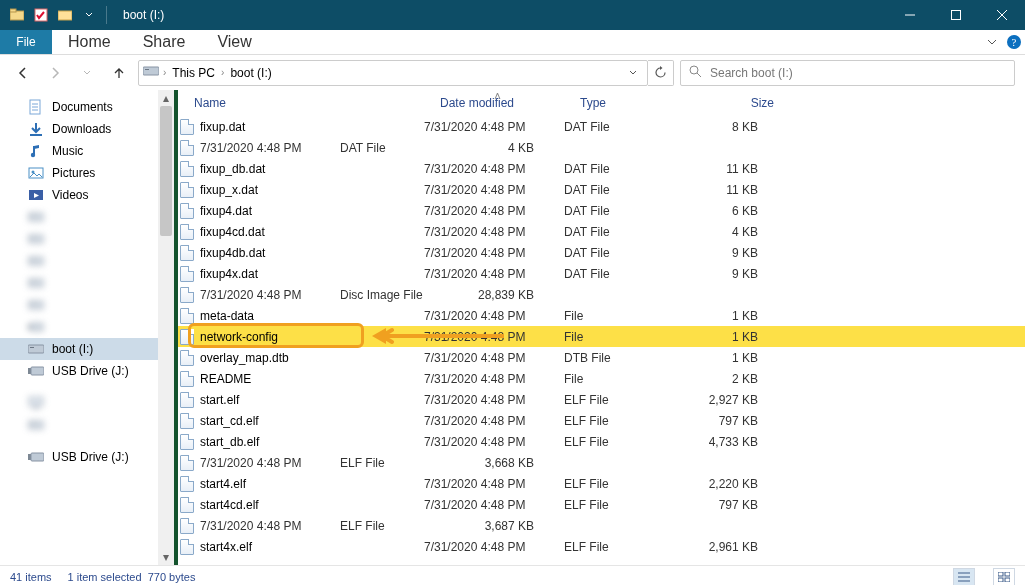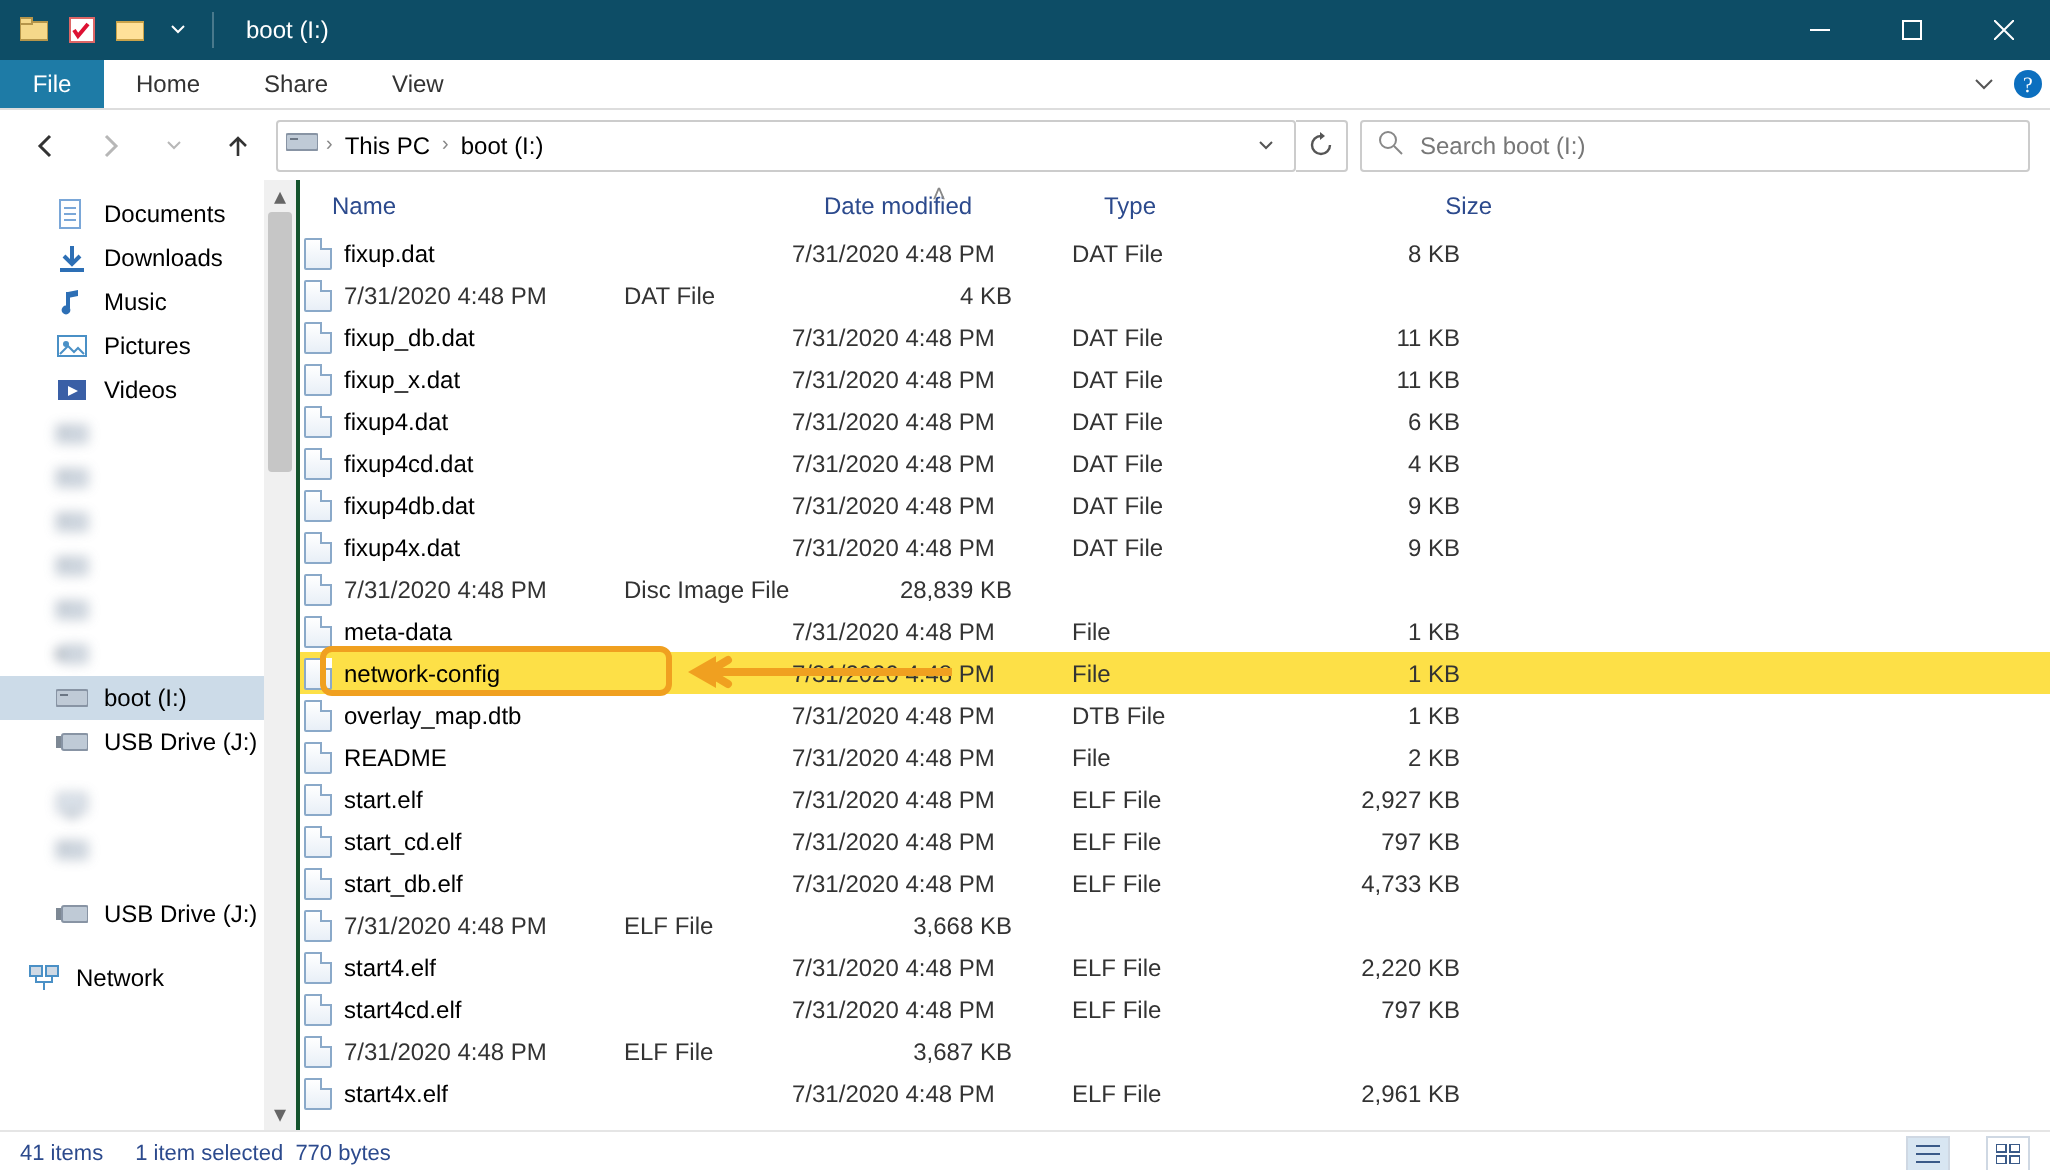--- a/index.html
+++ b/index.html
@@ -5,35 +5,35 @@
   html,body{margin:0;padding:0;width:1025px;height:585px;font-family:"Segoe UI",Tahoma,sans-serif;font-size:12px;background:#fff;overflow:hidden;color:#000}
   *{box-sizing:border-box}
   .titlebar{height:30px;background:#0d4d66;display:flex;align-items:center;color:#fff}
   .titlebar .qat{display:flex;align-items:center;gap:2px;padding-left:6px}
   .titlebar .qat .tab{width:22px;height:22px;display:flex;align-items:center;justify-content:center}
   .titlebar .title{margin-left:10px;font-size:12px;flex:0 0 auto}
   .titlebar .spacer{flex:1}
   .titlebar .winbtn{width:46px;height:30px;display:flex;align-items:center;justify-content:center}
   .ribbon{height:25px;background:#fff;border-bottom:1px solid #ddd;display:flex;align-items:stretch}
   .ribbon .file{background:#1e7ba6;color:#fff;width:52px;display:flex;align-items:center;justify-content:center;font-size:12px}
-  .ribbon .tab{padding:0 16px;display:flex;align-items:center;font-size:12px;color:#333}
+  .ribbon .tab{padding:0 16px;display:flex;align-items:center;font-size:16px;color:#333}
   .ribbon .rspacer{flex:1}
   .ribbon .chev,.ribbon .help{width:22px;display:flex;align-items:center;justify-content:center}
   .help svg circle{fill:#0c6fbf}
   .addressrow{height:35px;display:flex;align-items:center;padding:0 10px;gap:6px}
   .navbtn{width:26px;height:26px;display:flex;align-items:center;justify-content:center;border-radius:3px}
   .navbtn.disabled svg{opacity:.35}
   .addr{flex:1;height:26px;border:1px solid #ccc;display:flex;align-items:center;padding:0 4px;gap:4px;border-radius:2px}
   .addr .sep{color:#888;font-size:10px}
   .addr .crumb{padding:0 2px;color:#000}
   .addr .dd{width:20px;display:flex;justify-content:center;color:#555;margin-left:auto}
   .refresh{width:26px;height:26px;border:1px solid #ccc;border-left:0;display:flex;align-items:center;justify-content:center;border-radius:0 2px 2px 0;margin-left:-6px}
   .search{width:335px;height:26px;border:1px solid #ccc;display:flex;align-items:center;padding:12px 8px;gap:8px;color:#777;border-radius:2px}
   .body{display:flex;height:475px}
-  .nav{width:150px;border-right:2px solid #14532d;overflow:hidden;position:relative}
+  .nav{width:178px;border-right:4px solid #14532d;overflow:hidden;position:relative}
   .nav .scrollbar{position:absolute;right:0;top:0;bottom:0;width:16px;background:#f0f0f0;display:flex;flex-direction:column;align-items:center}
   .nav .scrollbar .arr{height:16px;width:100%;display:flex;align-items:center;justify-content:center;color:#666}
   .nav .scrollbar .track{flex:1;width:100%;position:relative}
   .nav .scrollbar .thumb{position:absolute;top:0;left:2px;right:2px;height:130px;background:#c6c6c6;border-radius:2px}
   .navitems{padding-top:6px;padding-right:16px}
   .navitem{height:22px;display:flex;align-items:center;padding-left:28px;gap:8px;font-size:12px}
   .navitem.sel{background:#ccdbe8}
   .navitem.heavy{padding-left:14px}
   .navitem.blurred{filter:blur(3px);opacity:.75}
   .navicon{width:16px;height:16px;display:flex;align-items:center;justify-content:center}
@@ -326,30 +326,20 @@
         <div class="navitem">
           <span class="navicon">
             <svg width="16" height="12" viewBox="0 0 16 12">
               <rect x="0" y="3" width="3" height="6" fill="#7d8894"></rect>
               <rect x="3" y="2" width="13" height="8" rx="1" fill="#bfcad6" stroke="#8894a4"></rect>
             </svg>
           </span>
           <span>USB Drive (J:)</span>
         </div>
         <div class="navgap"></div>
-        <div class="navitem heavy">
-          <span class="navicon">
-            <svg width="16" height="14" viewBox="0 0 16 14">
-              <rect x="1" y="1" width="6" height="5" fill="#cfd9e4" stroke="#4a90c6"></rect>
-              <rect x="9" y="1" width="6" height="5" fill="#cfd9e4" stroke="#4a90c6"></rect>
-              <path d="M4 6v3h8V6M8 9v4" stroke="#4a90c6" fill="none"></path>
-            </svg>
-          </span>
-          <span>Network</span>
-        </div>
       </div>
     <div class="scrollbar">
       <div class="arr">▴</div>
       <div class="track">
           <div class="thumb"></div>
         </div>
       <div class="arr">▾</div>
     </div>
   </div>
 

